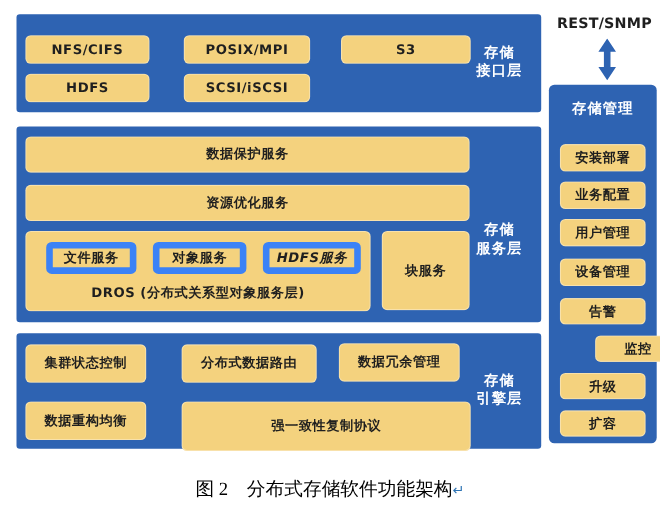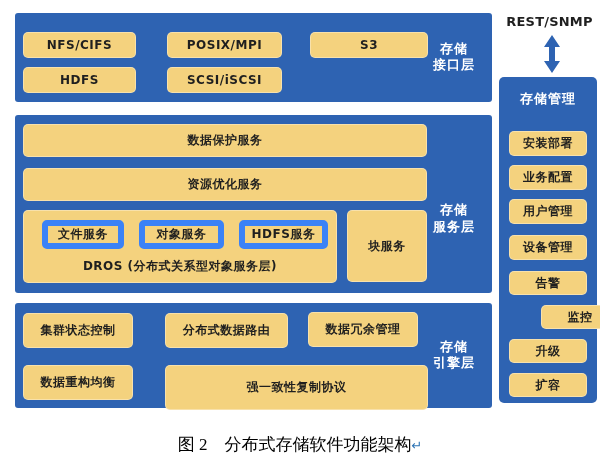--- a/index.html
+++ b/index.html
@@ -65,21 +65,21 @@
   <div class="layer-label vcenter">存储
 接口层</div>
 </div>
 
 <div class="layer" style="left:15px;top:115px;width:477px;height:178px;">
   <div class="ybox" style="left:8px;top:9px;width:404px;height:33px;">数据保护服务</div>
   <div class="ybox" style="left:8px;top:53px;width:404px;height:33px;">资源优化服务</div>
   <div class="ybox" style="left:8px;top:95px;width:314px;height:73px;align-items:flex-start;">
     <div class="ybox inner-box" style="left:18px;top:9px;width:82px;height:29px;">文件服务</div>
     <div class="ybox inner-box" style="left:115px;top:9px;width:85px;height:29px;">对象服务</div>
-    <div class="ybox inner-box" style="left:215px;top:9px;width:89px;height:29px;">HDFS服务</div>
+    <div class="ybox inner-box" style="left:215px;top:9px;width:89px;height:29px;font-style:italic;">HDFS服务</div>
     <div class="dros-caption">DROS (分布式关系型对象服务层)</div>
   </div>
   <div class="ybox" style="left:332px;top:95px;width:80px;height:72px;">块服务</div>
   <div class="layer-label" style="top:87px;">存储
 服务层</div>
 </div>
 
 <div class="layer" style="left:15px;top:303px;width:477px;height:105px;">
   <div class="ybox" style="left:8px;top:10px;width:110px;height:35px;">集群状态控制</div>
   <div class="ybox" style="left:150px;top:10px;width:123px;height:35px;font-family:Liberation Serif, serif;">分布式数据路由</div>

